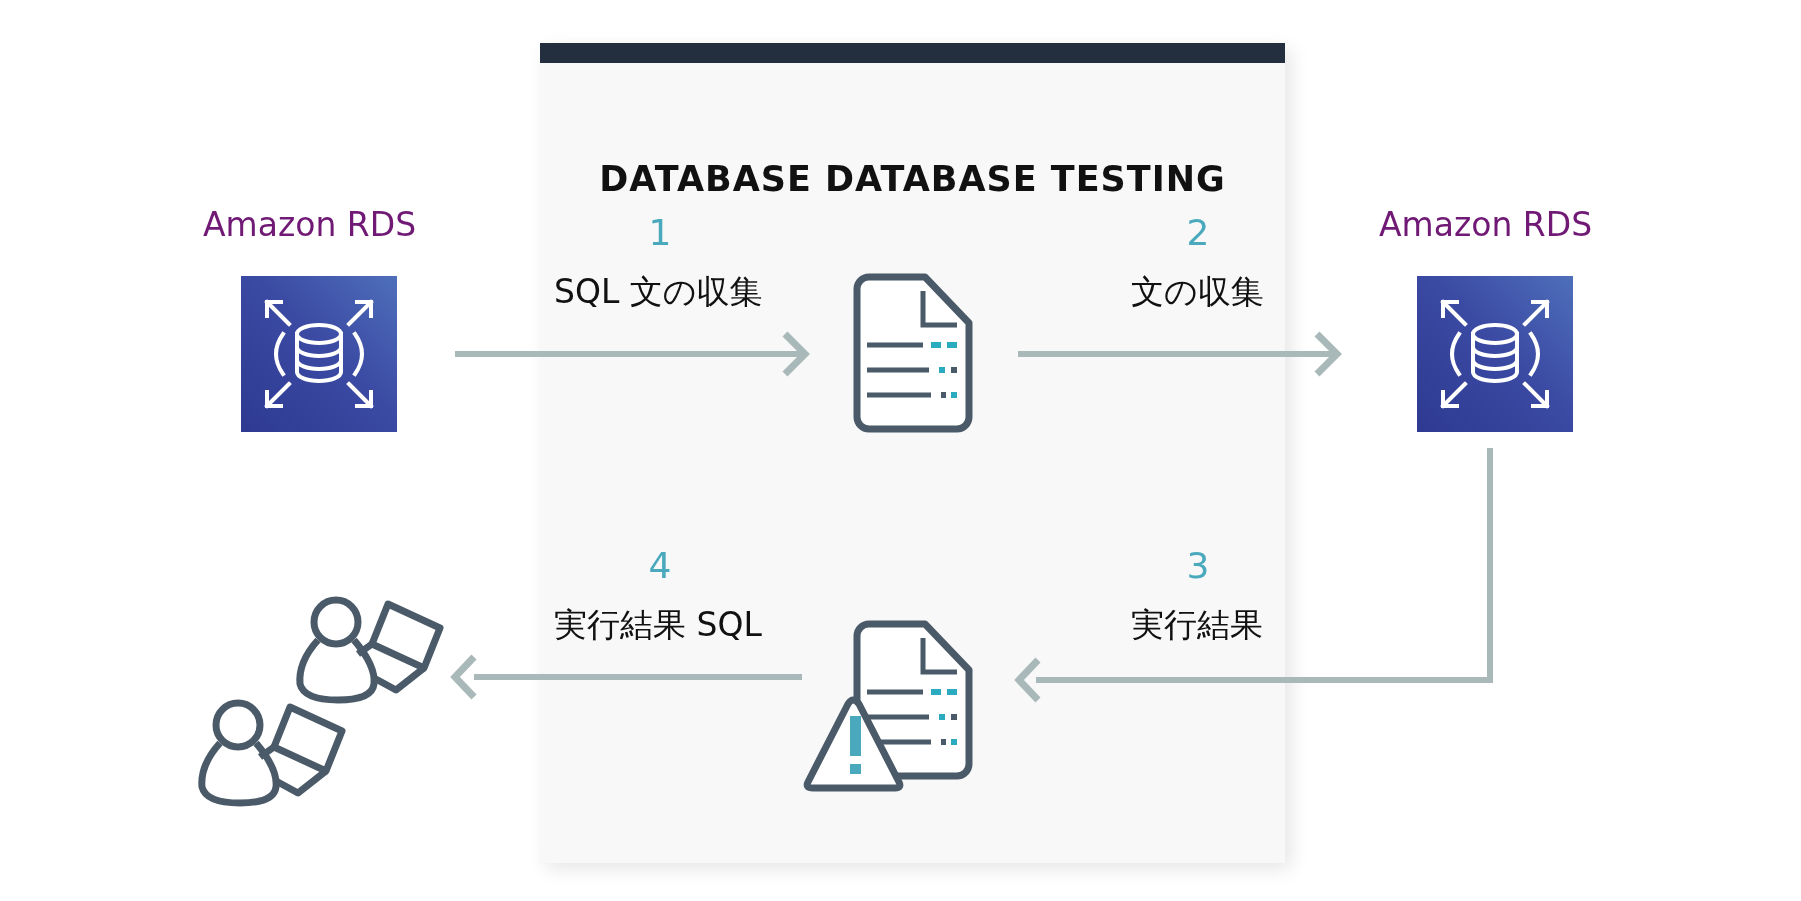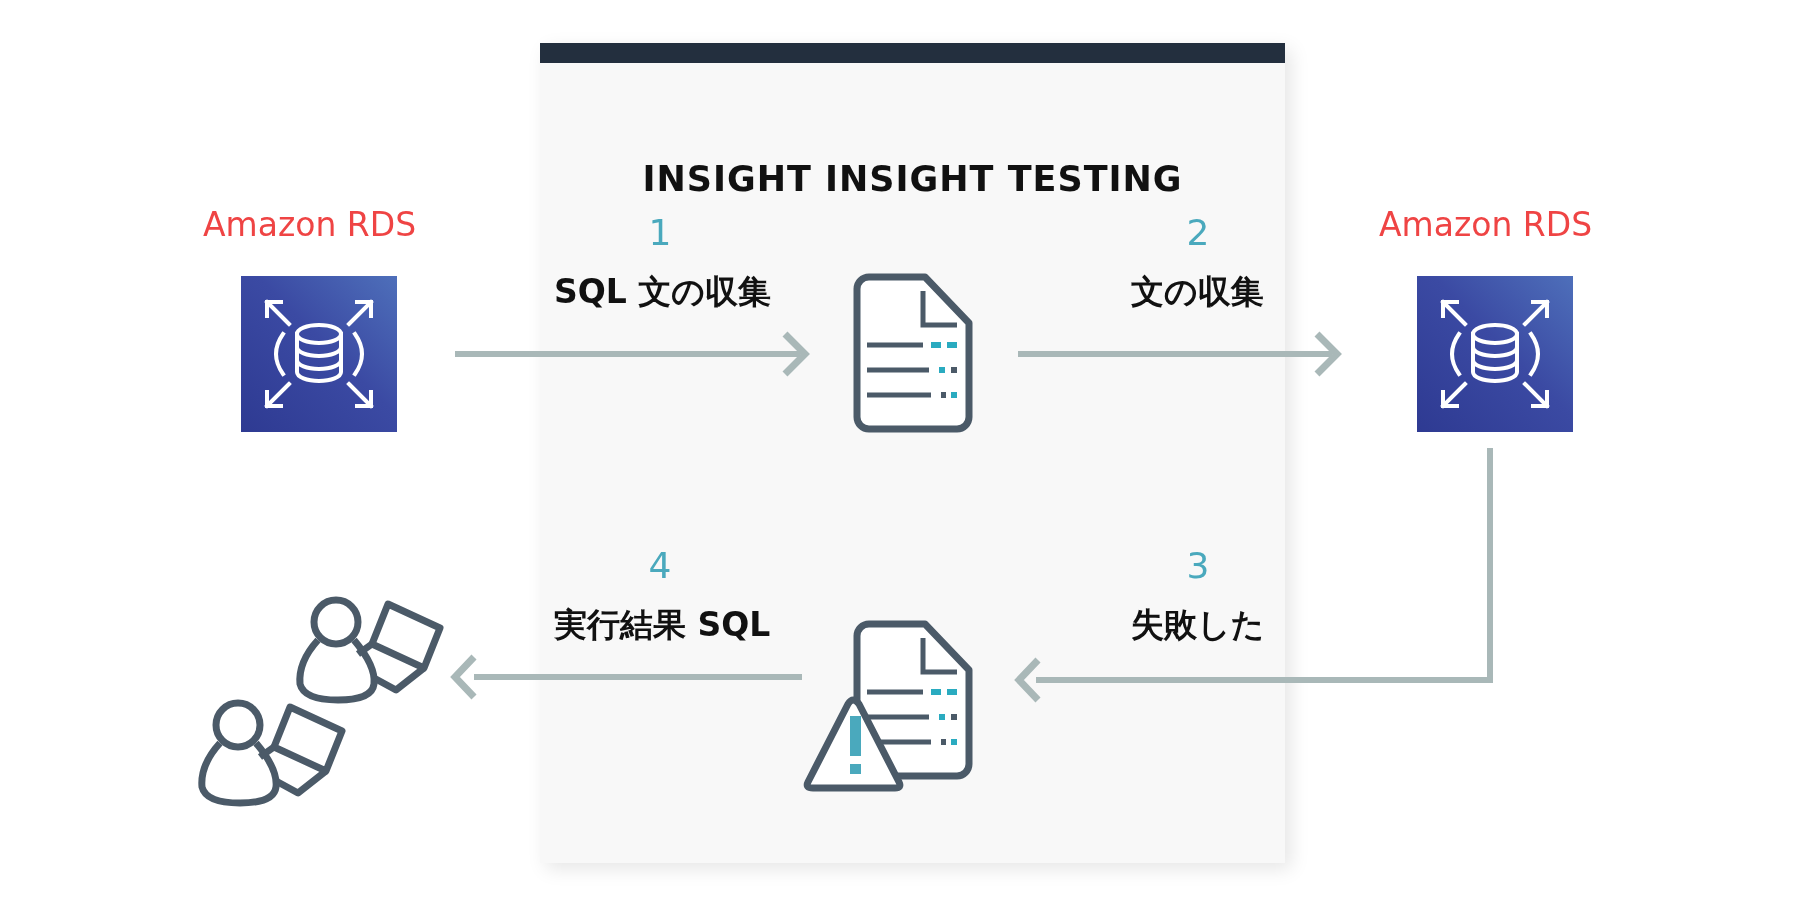--- a/index.html
+++ b/index.html
@@ -4,34 +4,34 @@
 <style>
   html, body { margin: 0; padding: 0; background: #ffffff; }
   body { width: 1801px; height: 901px; position: relative; overflow: hidden;
          font-family: "DejaVu Sans", "Liberation Sans", sans-serif; }
   .card { position: absolute; left: 540px; top: 43px; width: 745px; height: 820px;
           background: #f8f8f8; box-shadow: 6px 6px 18px rgba(0,0,0,0.10); }
   .card-bar { position: absolute; left: 0; top: 0; width: 100%; height: 20px; background: #232f3e; }
   .title { position: absolute; left: 0; width: 100%; top: 116px; text-align: center;
            font-family: "DejaVu Sans", sans-serif; font-weight: bold; font-size: 35px;
            letter-spacing: 1px; color: #111111; }
-  .label { position: absolute; font-size: 33px; color: #ef4444; white-space: nowrap; }
+  .label { position: absolute; font-size: 33px; color: #701a75; white-space: nowrap; }
   .step { position: absolute; font-size: 36px; color: #4aa9bd; text-align: center; width: 60px; }
-  .step-label { position: absolute; font-size: 33px; font-weight: bold; color: #111111; white-space: nowrap; }
+  .step-label { position: absolute; font-size: 33px; font-weight: normal; color: #111111; white-space: nowrap; }
   .rds { position: absolute; width: 156px; height: 156px;
          background: linear-gradient(45deg, #2e3a92 0%, #3b4aa3 55%, #4e6fba 100%); }
   .rds svg { width: 100%; height: 100%; display: block; }
   svg.overlay { position: absolute; left: 0; top: 0; }
 </style>
 </head>
 <body>
 
 <div class="card">
   <div class="card-bar"></div>
-  <div class="title">INSIGHT INSIGHT TESTING</div>
+  <div class="title">DATABASE DATABASE TESTING</div>
 </div>
 
 <div class="label" style="left:203px; top:205px;">Amazon RDS</div>
 <div class="rds" style="left:241px; top:276px;">
   <svg viewBox="0 0 156 156" fill="none" stroke="#ffffff" stroke-width="4" stroke-linecap="square">
     <ellipse cx="78" cy="58" rx="22" ry="9"></ellipse>
     <path d="M56 58 V96 A22 9 0 0 0 100 96 V58"></path>
     <path d="M56 71 A22 9 0 0 0 100 71"></path>
     <path d="M56 84 A22 9 0 0 0 100 84"></path>
     <path d="M42 58 Q28 78 42 98"></path>
@@ -59,21 +59,21 @@
   </svg>
 </div>
 
 <div class="step" style="left:630px; top:212px;">1</div>
 <div class="step-label" style="left:554px; top:270px;">SQL 文の収集</div>
 
 <div class="step" style="left:1168px; top:212px;">2</div>
 <div class="step-label" style="left:1131px; top:270px;">文の収集</div>
 
 <div class="step" style="left:1168px; top:545px;">3</div>
-<div class="step-label" style="left:1131px; top:603px;">失敗した</div>
+<div class="step-label" style="left:1131px; top:603px;">実行結果</div>
 
 <div class="step" style="left:630px; top:545px;">4</div>
 <div class="step-label" style="left:554px; top:603px;">実行結果 SQL</div>
 
 <svg class="overlay" width="1801" height="901" viewBox="0 0 1801 901" fill="none">
 
   <g stroke="#a9b8b8" stroke-width="6">
     <line x1="455" y1="354" x2="800" y2="354"></line>
     <polyline points="785,334 805,354 785,374" stroke-width="7"></polyline>
   </g>

